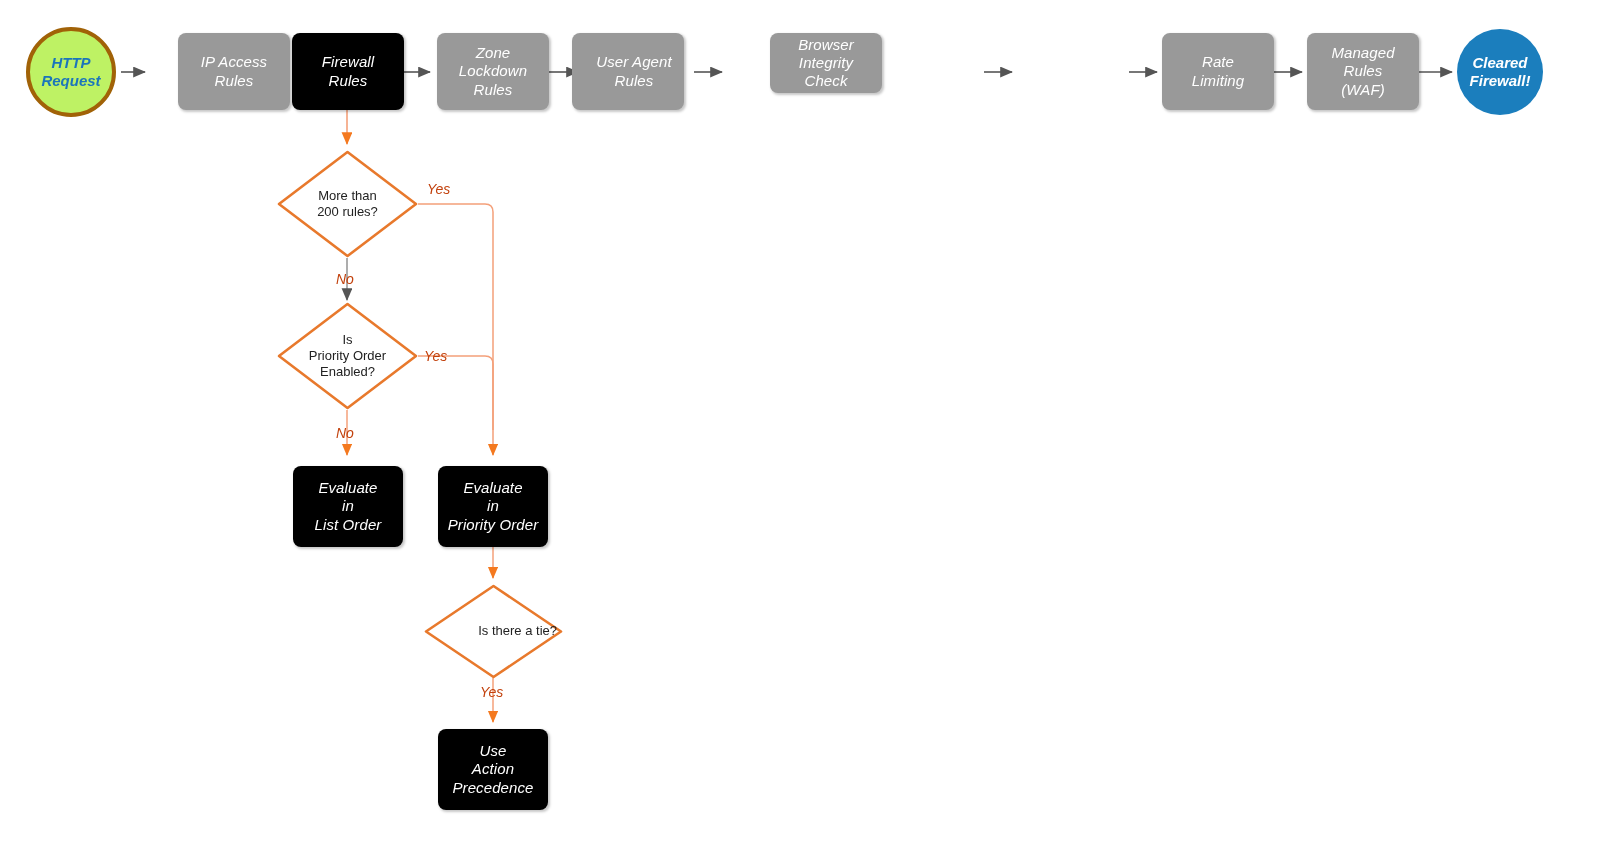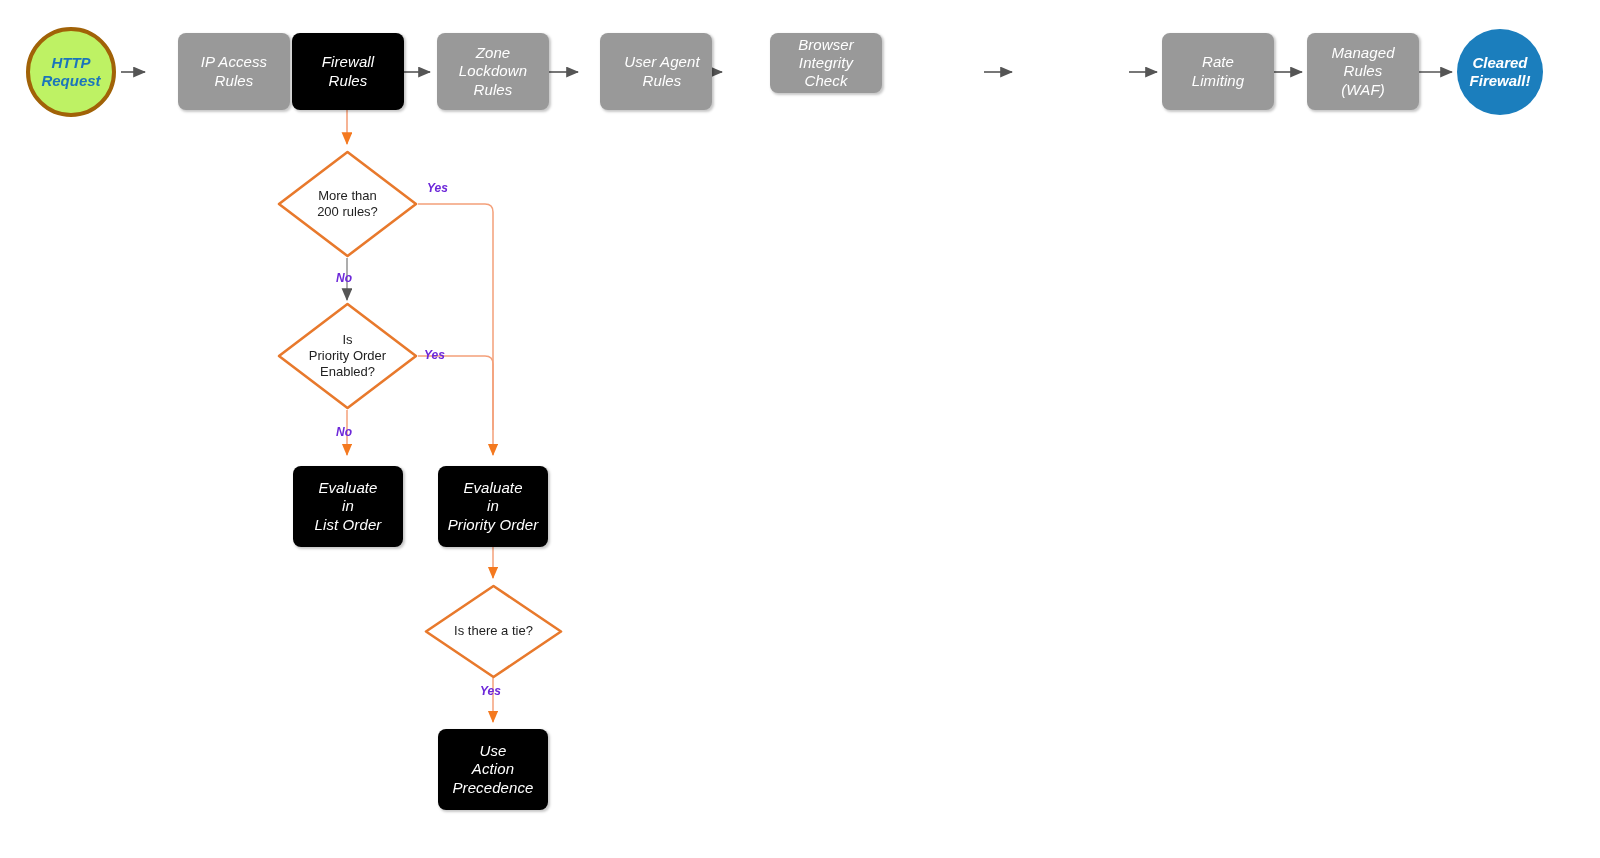--- a/index.html
+++ b/index.html
@@ -83,25 +83,24 @@
     z-index: 2;
     width: 100%;
     padding: 0 6px;
     box-sizing: border-box;
     line-height: 1.25;
   }
 
   
   .elabel {
     position: absolute;
-    font-size: 12px;
+    font-size: 14px;
     font-style: italic;
-    color: #6d28d9;
+    color: #c2410c;
     white-space: nowrap;
-    font-weight: bold;
   }
   .lbl-box {
     white-space: pre-line;
   }
 </style>
 </head>
 <body>
 
 <div id="canvas">
 
@@ -157,21 +156,21 @@
     <span class="lbl-box">Firewall
 Rules</span>
   </div>
 
   <div class="node proc gray" style="left:437px; top:33px; width:112px; height:77px;">
     <span class="lbl-box">Zone
 Lockdown
 Rules</span>
   </div>
 
-  <div class="node proc gray" style="left:600px; top:33px; width:112px; height:77px;padding-left:12px;">
+  <div class="node proc gray" style="left:572px; top:33px; width:112px; height:77px;padding-left:12px;">
     <span class="lbl-box">User Agent
 Rules</span>
   </div>
 
   <div class="node proc gray" style="left:770px; top:33px; width:112px; height:60px;">
     <span class="lbl-box">Browser
 Integrity
 Check</span>
   </div>
 
@@ -203,21 +202,21 @@
 
   <div class="node diamond" style="left:277px; top:302px; width:141px; height:108px;">
     <svg class="dshape" viewBox="0 0 141 108" preserveAspectRatio="none">
       <polygon points="70.5,2 139,54 70.5,106 2,54" fill="#ffffff" stroke="#e8792c" stroke-width="2.6" stroke-linejoin="round"></polygon>
     </svg>
     <span class="dlabel lbl-box">Is
 Priority Order
 Enabled?</span>
   </div>
 
-  <div class="node diamond" style="left:424px; top:584px; width:139px; height:95px;">
+  <div class="node diamond" style="left:424px; top:584px; width:139px; height:95px;text-align:right;">
     <svg class="dshape" viewBox="0 0 139 95" preserveAspectRatio="none">
       <polygon points="69.5,2 137,47.5 69.5,93 2,47.5" fill="#ffffff" stroke="#e8792c" stroke-width="2.6" stroke-linejoin="round"></polygon>
     </svg>
     <span class="dlabel lbl-box">Is there a tie?</span>
   </div>
 
   <div class="node proc orange" style="left:293px; top:466px; width:110px; height:81px;">
     <span class="lbl-box">Evaluate
 in
 List Order</span>

